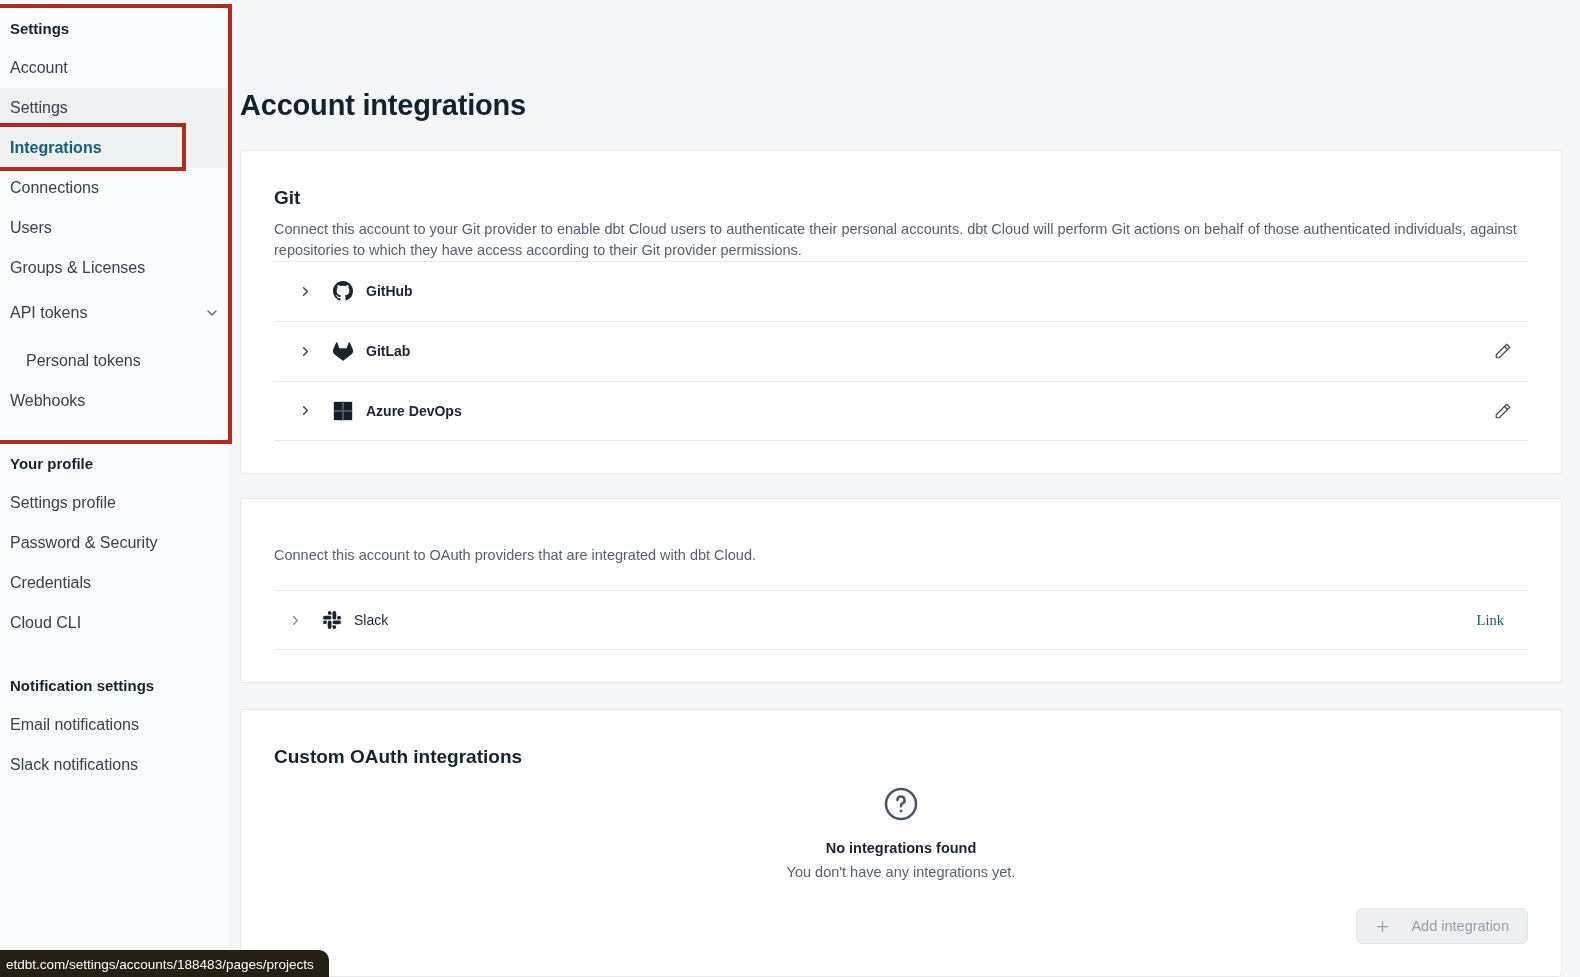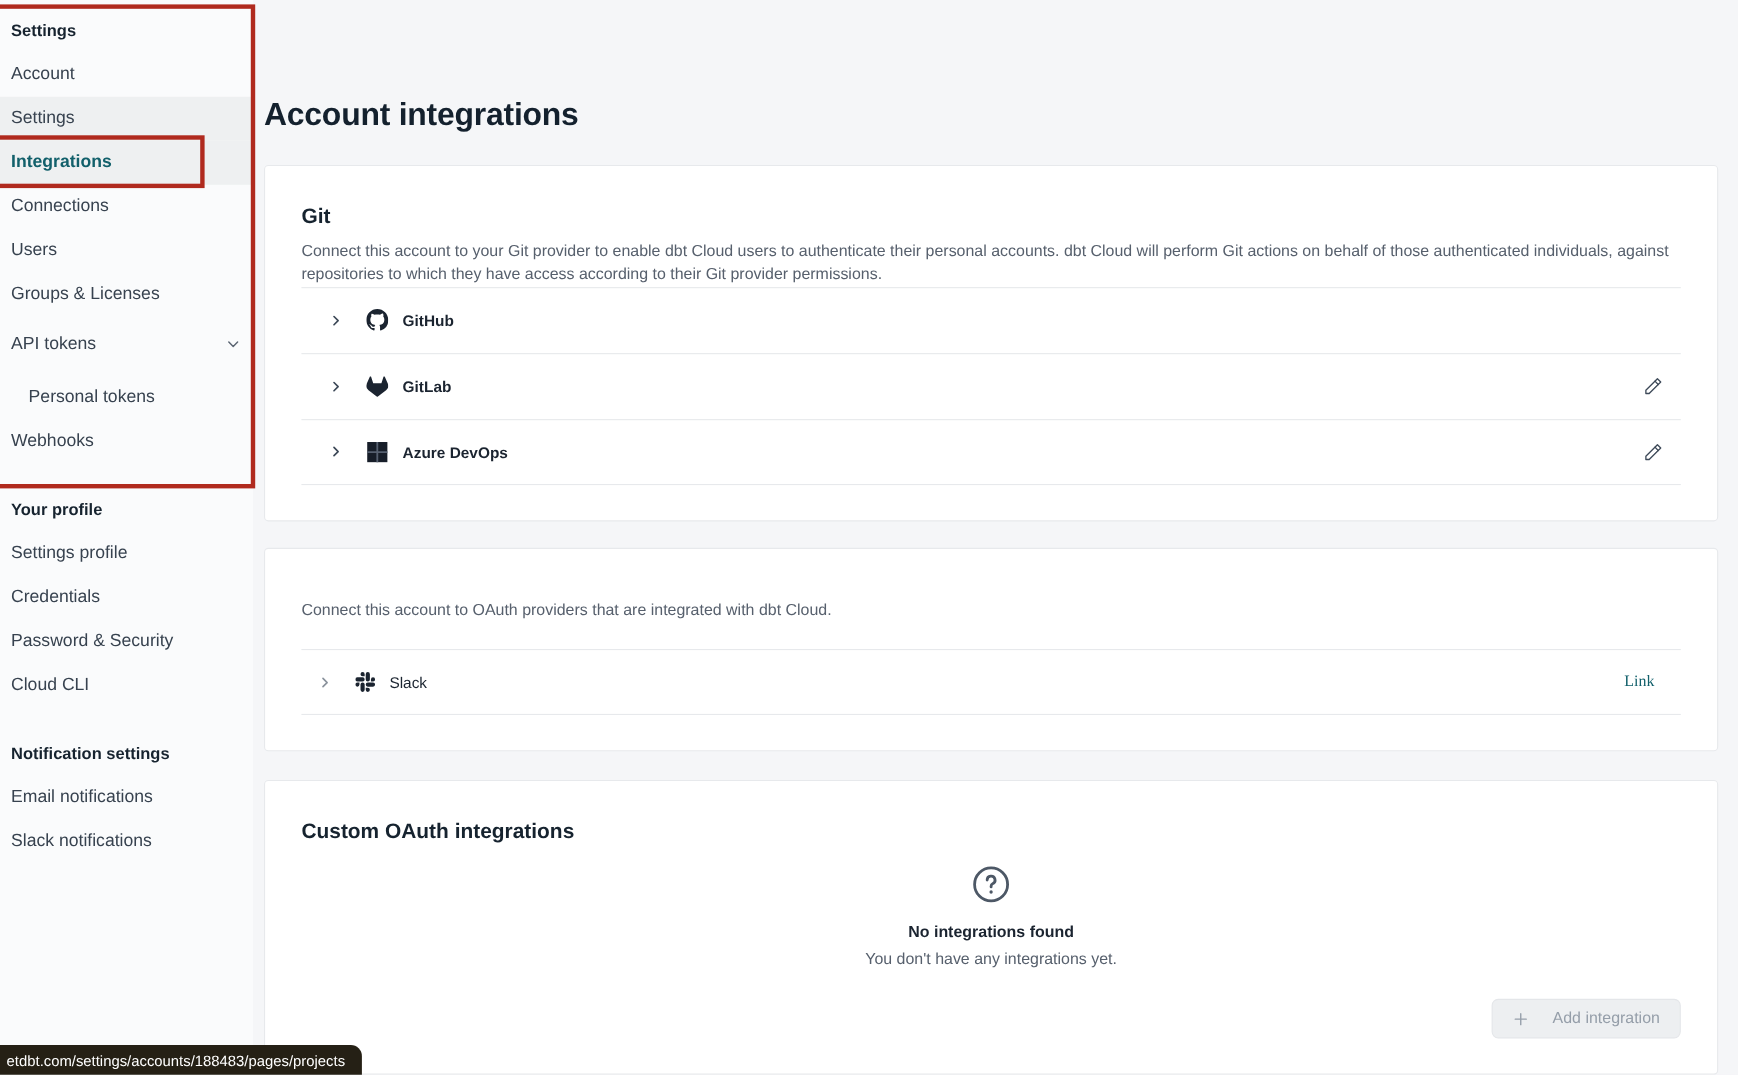--- a/index.html
+++ b/index.html
@@ -134,22 +134,22 @@
             </svg>
         </span>
       </a>
       <a class="side-item child">Personal tokens</a>
       <a class="side-item">Webhooks</a>
     </nav>
 
     <nav class="side-section">
       <h2 class="side-header">Your profile</h2>
       <a class="side-item">Settings profile</a>
+      <a class="side-item">Password &amp; Security</a>
       <a class="side-item">Credentials</a>
-      <a class="side-item">Password &amp; Security</a>
       <a class="side-item">Cloud CLI</a>
     </nav>
 
     <nav class="side-section">
       <h2 class="side-header">Notification settings</h2>
       <a class="side-item">Email notifications</a>
       <a class="side-item">Slack notifications</a>
     </nav>
   </aside>
 

